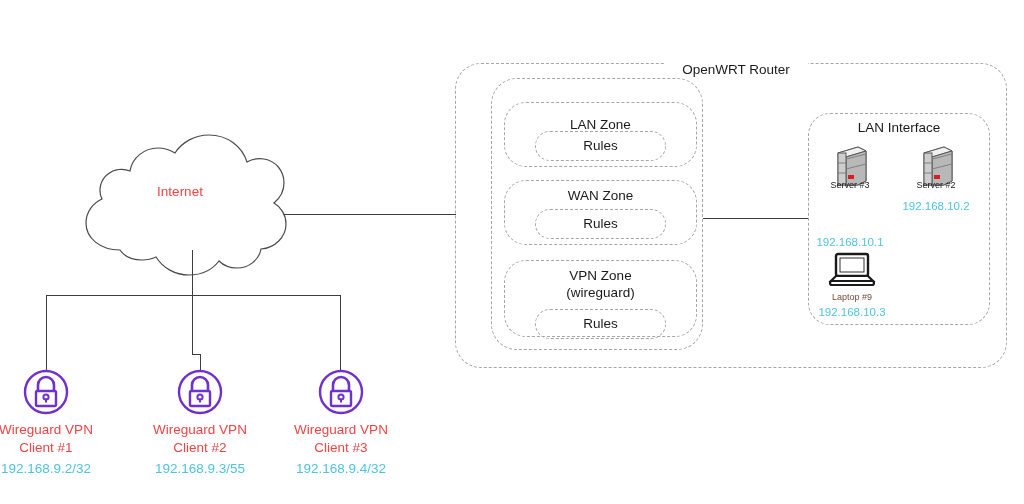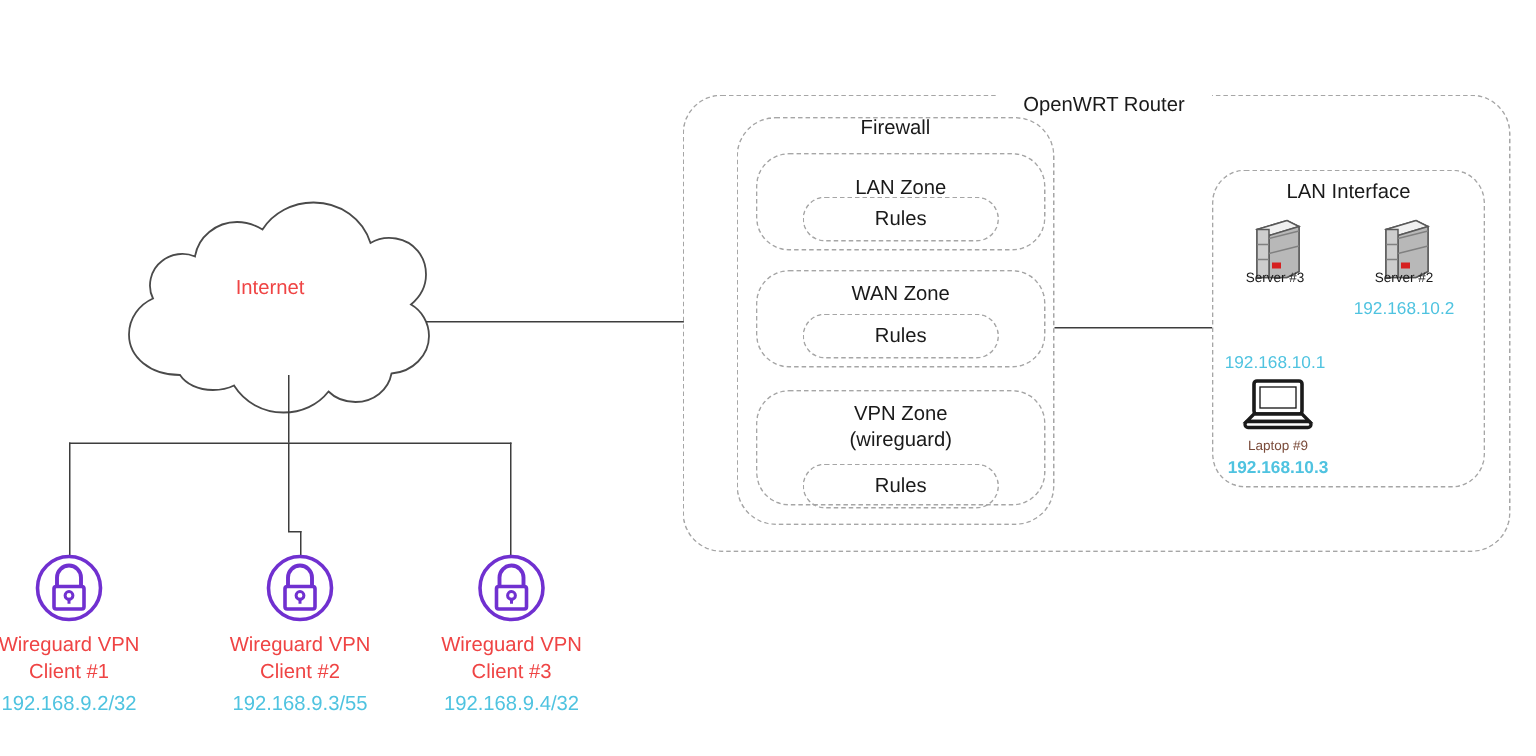--- a/index.html
+++ b/index.html
@@ -130,21 +130,20 @@
   <div class="line-v" style="left:46px; top:295px; height:75px;"></div>
   <div class="line-v" style="left:192px; top:295px; height:59px;"></div>
   <div class="line-h" style="left:192px; top:354px; width:9px;"></div>
   <div class="line-v" style="left:200px; top:354px; height:17px;"></div>
   <div class="line-v" style="left:340px; top:295px; height:75px;"></div>
 
   <div class="dbox" style="left:455px; top:63px; width:552px; height:305px;"></div>
   <div class="title-outer" style="left:664px; top:62px; width:134px;">OpenWRT Router</div>
 
   <div class="dbox" style="left:491px; top:78px; width:212px; height:272px;"></div>
-  <div class="dbox-label" style="left:491px; top:77px; width:212px;">Firewall</div>
 
   <div class="dbox" style="left:504px; top:102px; width:193px; height:65px; border-radius:22px;"></div>
   <div class="dbox-label" style="left:504px; top:109px; width:193px;margin-top:8px;">LAN Zone</div>
   <div class="dbox" style="left:535px; top:131px; width:131px; height:30px; border-radius:15px;"></div>
   <div class="dbox-label" style="left:535px; top:138px; width:131px;">Rules</div>
 
   <div class="dbox" style="left:504px; top:180px; width:193px; height:65px; border-radius:22px;"></div>
   <div class="dbox-label" style="left:504px; top:188px; width:193px;">WAN Zone</div>
   <div class="dbox" style="left:535px; top:209px; width:131px; height:30px; border-radius:15px;"></div>
   <div class="dbox-label" style="left:535px; top:216px; width:131px;">Rules</div>
@@ -194,21 +193,21 @@
 
   <div class="abs" style="left:827px; top:250px;">
     <svg width="50" height="40" viewBox="0 0 50 40">
       <rect x="9" y="4" width="32" height="22" rx="2" fill="#ffffff" stroke="#1a1a1a" stroke-width="2.4"></rect>
       <rect x="13" y="8" width="24" height="14" fill="#ffffff" stroke="#1a1a1a" stroke-width="0.9"></rect>
       <path d="M4,31 L46,31 L41,26 L9,26 Z" fill="#ffffff" stroke="#1a1a1a" stroke-width="2.2"></path>
       <rect x="3" y="31" width="44" height="4" rx="2" fill="#ffffff" stroke="#1a1a1a" stroke-width="2.2"></rect>
     </svg>
   </div>
   <div class="small-label brown" style="left:812px; top:292px; width:80px;">Laptop #9</div>
-  <div class="ip-small" style="left:812px; top:306px; width:80px;font-weight:bold;">192.168.10.3</div>
+  <div class="ip-small" style="left:812px; top:306px; width:80px;">192.168.10.3</div>
 
   <div class="vpn-icon" style="left:22px; top:368px;">
     <svg width="48" height="48" viewBox="0 0 48 48">
       <circle cx="24" cy="24" r="21" fill="#ffffff" stroke="#7030d0" stroke-width="2.4"></circle>
       <path d="M16,24 L16,17 A8,8 0 0 1 32,17 L32,24" fill="none" stroke="#7030d0" stroke-width="2.6"></path>
       <rect x="14" y="23" width="20" height="15" rx="1.5" fill="#ffffff" stroke="#7030d0" stroke-width="2.4"></rect>
       <circle cx="24" cy="29" r="2.6" fill="none" stroke="#7030d0" stroke-width="2"></circle>
       <line x1="24" y1="30.5" x2="24" y2="34.5" stroke="#7030d0" stroke-width="2"></line>
     </svg>
   </div>

